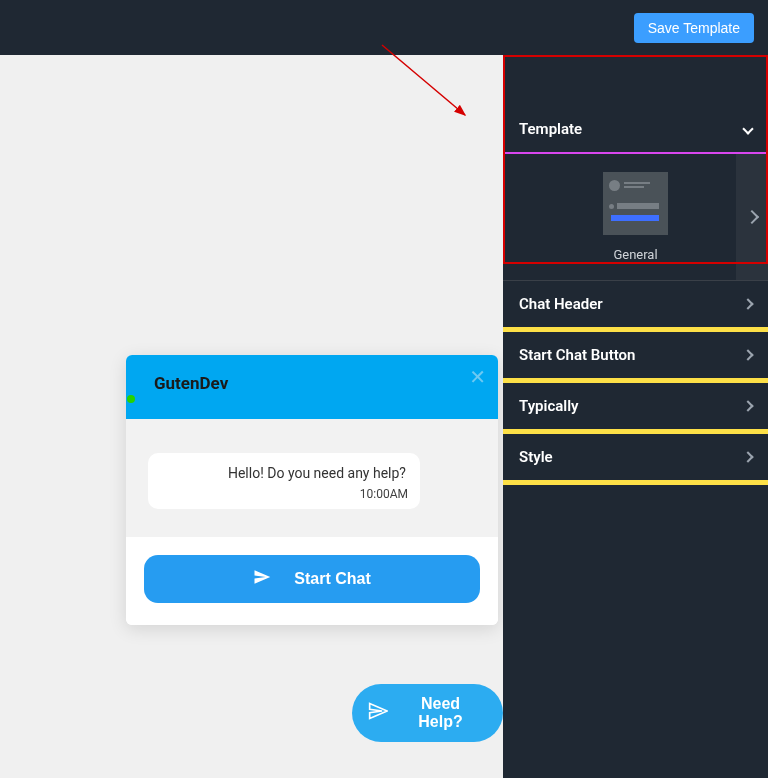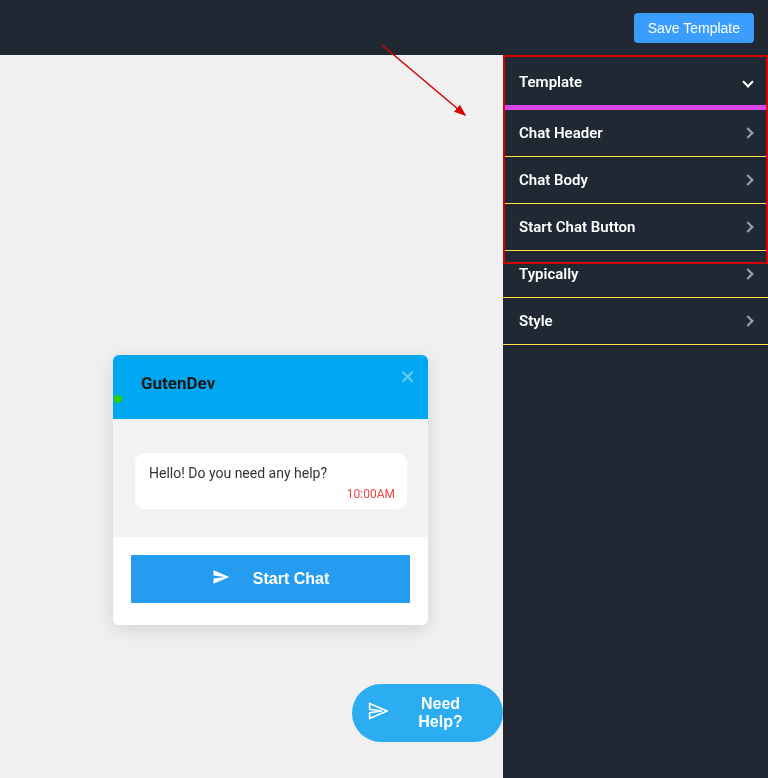--- a/index.html
+++ b/index.html
@@ -62,22 +62,23 @@
       z-index: 50;
       pointer-events: none;
     }
     .panel-header {
       display: flex;
       align-items: center;
       justify-content: space-between;
       padding: 15px 16px;
       font-size: 15px;
       font-weight: 600;
-      border-bottom: 5px solid #d946ef;
-      cursor: pointer;
+      border-bottom: 2px solid #d946ef;
+      cursor: pointer;
+      margin-top: 47px;
     }
     .panel-header.top {
       padding: 18px 16px 14px;
     }
     .chevron-down {
       border: solid #fff;
       border-width: 0 2px 2px 0;
       display: inline-block;
       padding: 3px;
       transform: rotate(45deg);
@@ -174,29 +175,29 @@
     .slider-nav .chevron-right {
       padding: 4px;
     }
     .section-row {
       display: flex;
       align-items: center;
       justify-content: space-between;
       padding: 14px 16px;
       font-size: 15px;
       font-weight: 600;
-      border-bottom: 1px solid #fde047;
+      border-bottom: 5px solid #fde047;
       cursor: pointer;
     }
     
     .chat-widget {
       position: absolute;
-      left: 113px;
+      left: 126px;
       top: 300px;
-      width: 315px;
+      width: 372px;
       border-radius: 6px;
       background: #fff;
       box-shadow: 0 4px 18px rgba(0,0,0,.12);
       overflow: visible;
     }
     .chat-header {
       background: #00a7f1;
       padding: 18px 22px 20px 24px;
       position: relative;
       border-radius: 6px 6px 0 0;
@@ -237,39 +238,40 @@
     }
     .bubble {
       background: #fff;
       border-radius: 10px;
       padding: 12px 14px 28px 14px;
       position: relative;
       font-size: 14px;
       color: #333;
       width: 272px;
       margin-left: 4px;
+      text-align: right;
     }
     .bubble-time {
       position: absolute;
       right: 12px;
       bottom: 8px;
       font-size: 12px;
-      color: #ef4444;
+      color: #404040;
     }
     .chat-footer {
       background: #fff;
       padding: 18px 18px 22px;
       border-radius: 0 0 6px 6px;
     }
     .start-chat-btn {
       width: 100%;
       background: #269cf1;
       color: #fff;
       border: none;
-      border-radius: 1px;
+      border-radius: 14px;
       padding: 13px 0;
       font-size: 16px;
       font-weight: 600;
       cursor: pointer;
       display: flex;
       align-items: center;
       justify-content: center;
       gap: 23px;
     }
     .plane-icon {
@@ -346,30 +348,46 @@
 
   </div>
 
   <div class="sidebar">
     <div class="highlight-box"></div>
 
     <div class="panel-header top">
       <span>Template</span>
       <span class="chevron-down"></span>
     </div>
+    <div class="template-body">
+      <div class="template-card">
+        <div class="template-thumb">
+          <div class="thumb-top-row">
+            <div class="thumb-circle"></div>
+            <div class="thumb-lines-top">
+              <div class="thumb-line-s"></div>
+              <div class="thumb-line-s" style="width:20px"></div>
+            </div>
+          </div>
+          <div class="thumb-dot"></div>
+          <div class="thumb-bar-grey"></div>
+          <div class="thumb-bar-blue"></div>
+        </div>
+        <div class="template-label">General</div>
+      </div>
+      <div class="slider-nav">
+        <span class="chevron-right"></span>
+      </div>
+    </div>
 
     <div class="section-row">
       <span>Chat Header</span>
       <span class="chevron-right"></span>
     </div>
     <div class="section-row">
-      <span>Chat Body</span>
-      <span class="chevron-right"></span>
-    </div>
-    <div class="section-row">
       <span>Start Chat Button</span>
       <span class="chevron-right"></span>
     </div>
     <div class="section-row">
       <span>Typically</span>
       <span class="chevron-right"></span>
     </div>
     <div class="section-row">
       <span>Style</span>
       <span class="chevron-right"></span>

